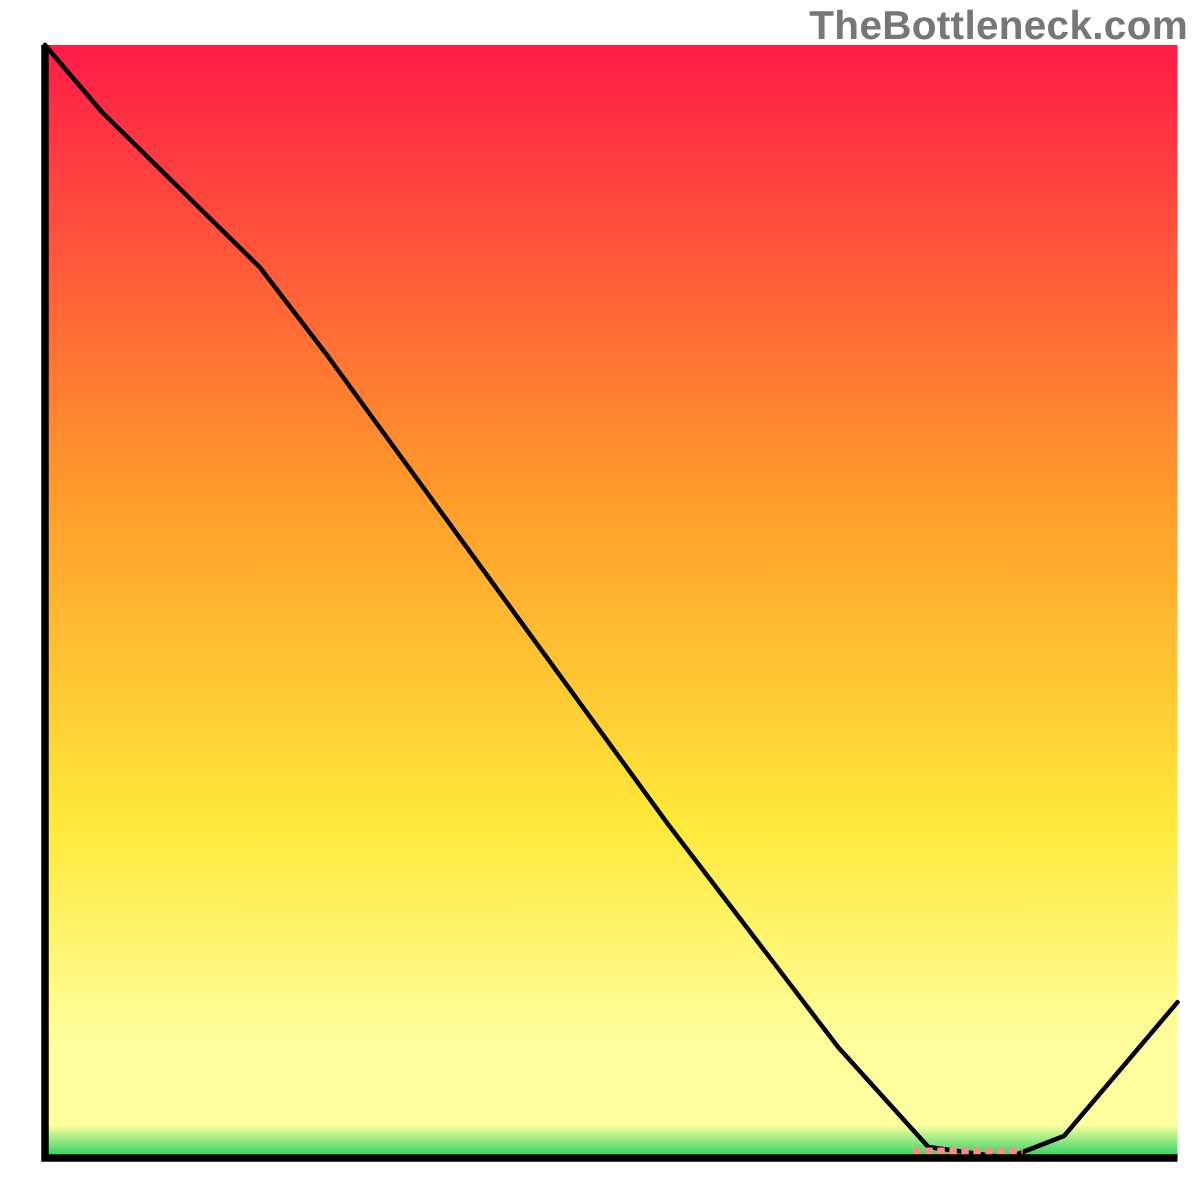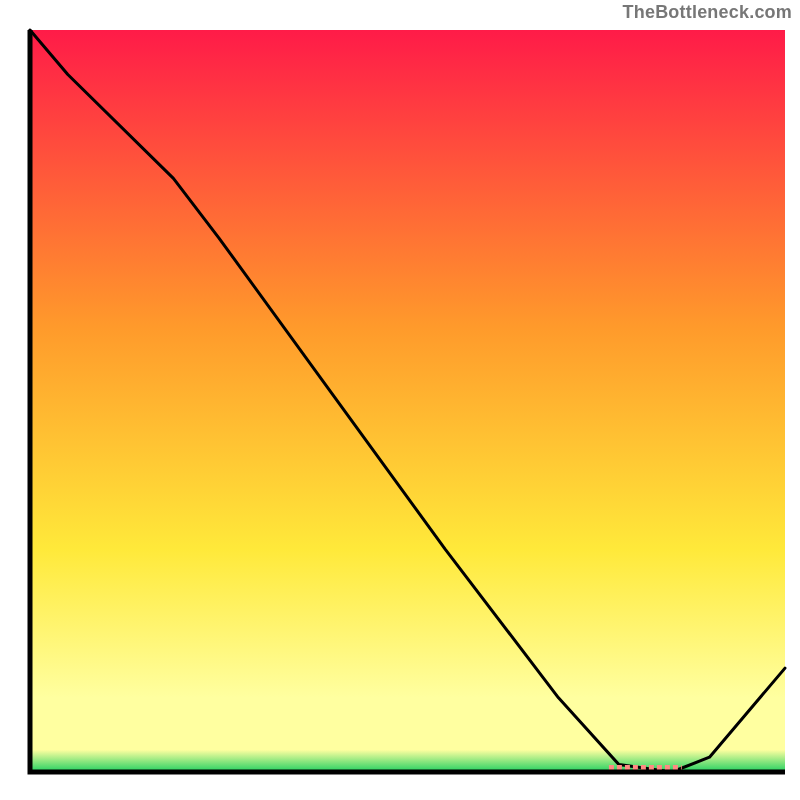--- a/index.html
+++ b/index.html
@@ -13,21 +13,21 @@
   }
   .stage {
     position: relative;
     width: 800px;
     height: 800px;
   }
   .watermark {
     position: absolute;
     top: 2px;
     right: 8px;
-    font-size: 18px;
+    font-size: 27px;
     font-weight: 600;
     color: #777;
     letter-spacing: 0.2px;
   }
   svg {
     position: absolute;
     top: 0;
     left: 0;
   }
 </style>

